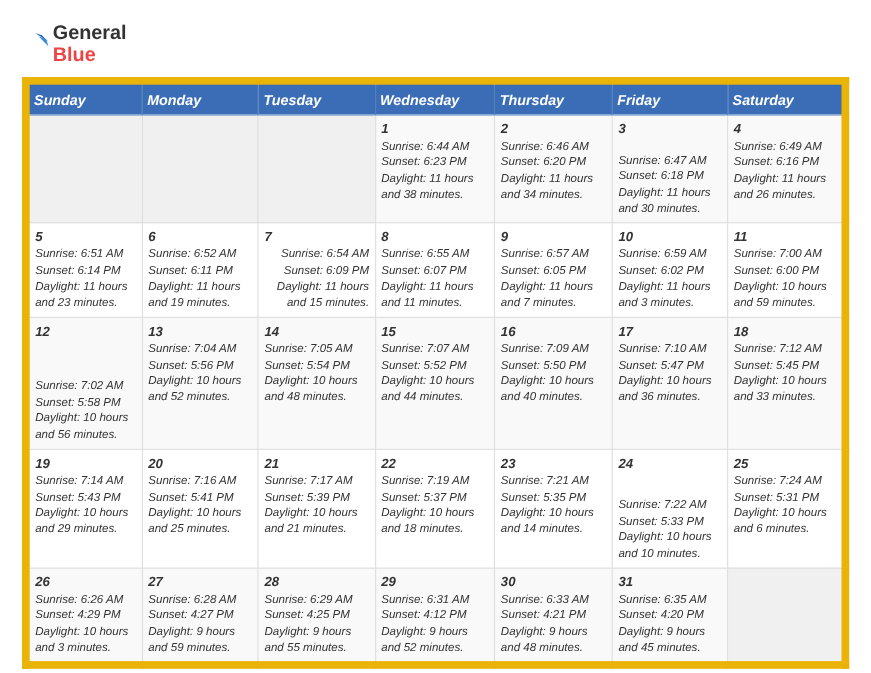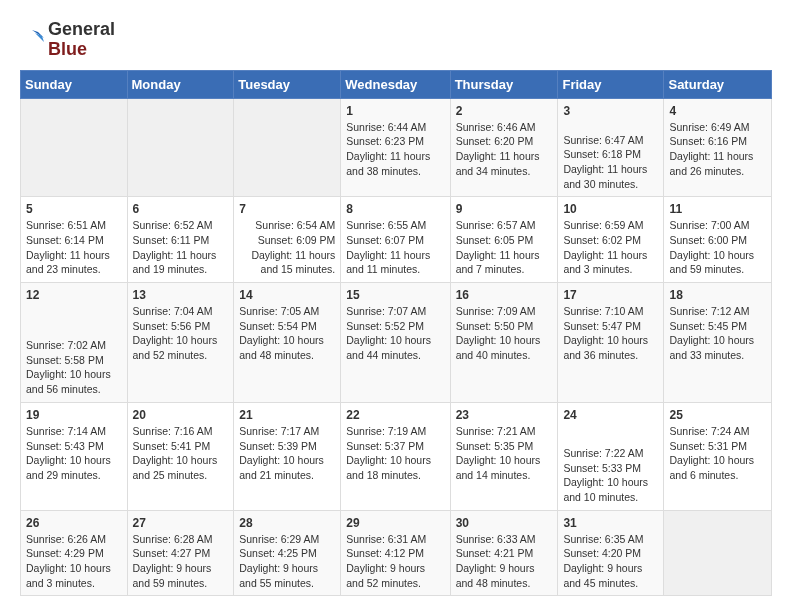--- a/index.html
+++ b/index.html
@@ -28,21 +28,22 @@
       font-weight: bold;
       color: #333;
     }
     .subtitle {
       font-size: 15px;
       color: #555;
     }
     .calendar {
       width: 100%;
       border-collapse: collapse;
-      border: 1px solid #eab308;
+      border: 7px solid #eab308;
+      font-style: italic;
     }
     .calendar th {
       background: #3a6db5;
       color: #fff;
       font-size: 13px;
       font-weight: bold;
       padding: 6px 4px;
       text-align: left;
       border: 1px solid #5580c0;
     }
@@ -83,21 +84,21 @@
 <div class="header">
   <div class="logo">
   <div style="font-size:18px; font-weight:bold; line-height:1.1;">
     <div style="display:flex; align-items:center; gap:4px;">
       <svg width="24" height="28" viewBox="0 0 24 28">
         <polygon points="12,4 24,12 18,6" fill="#1a5fb4"></polygon>
         <polygon points="15,7 24,16 22,10" fill="#3a8ad4"></polygon>
       </svg>
       <div>
         <div style="color:#333;">General</div>
-        <div style="color:#7f1d1d;">Blue</div>
+        <div style="color:#ef4444;">Blue</div>
       </div>
     </div>
   </div>
 </div>
   <div class="title-block">
     <div class="month-title"></div>
     <div class="subtitle"></div>
   </div>
 </div>
 

